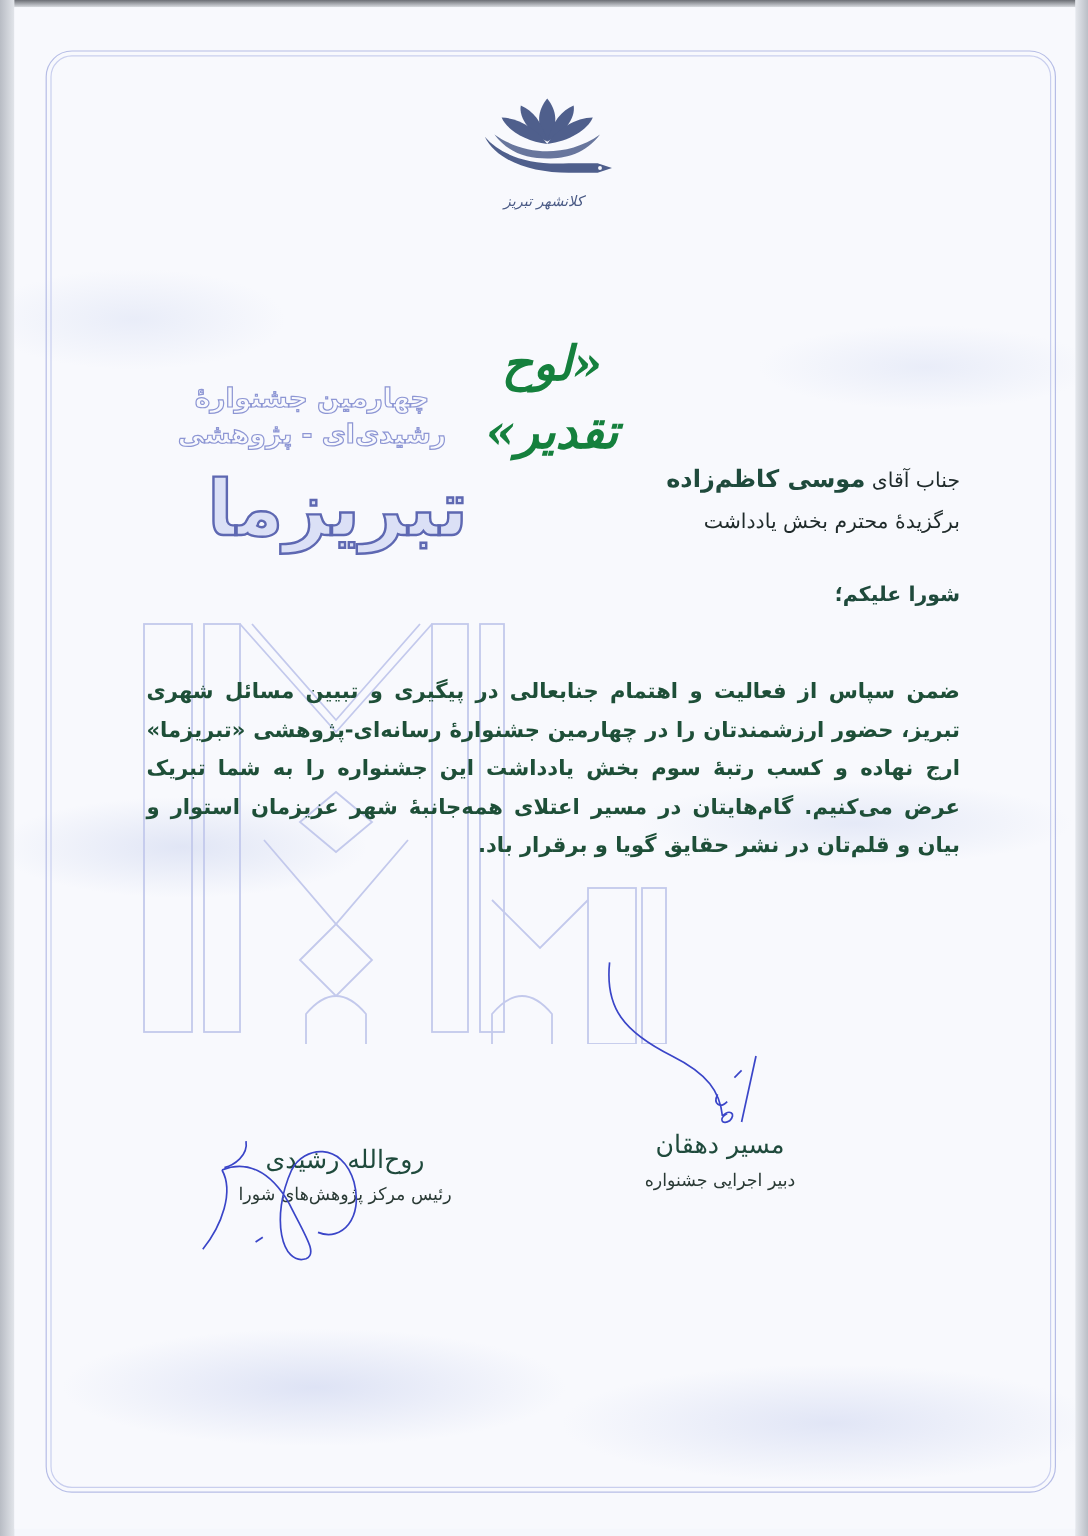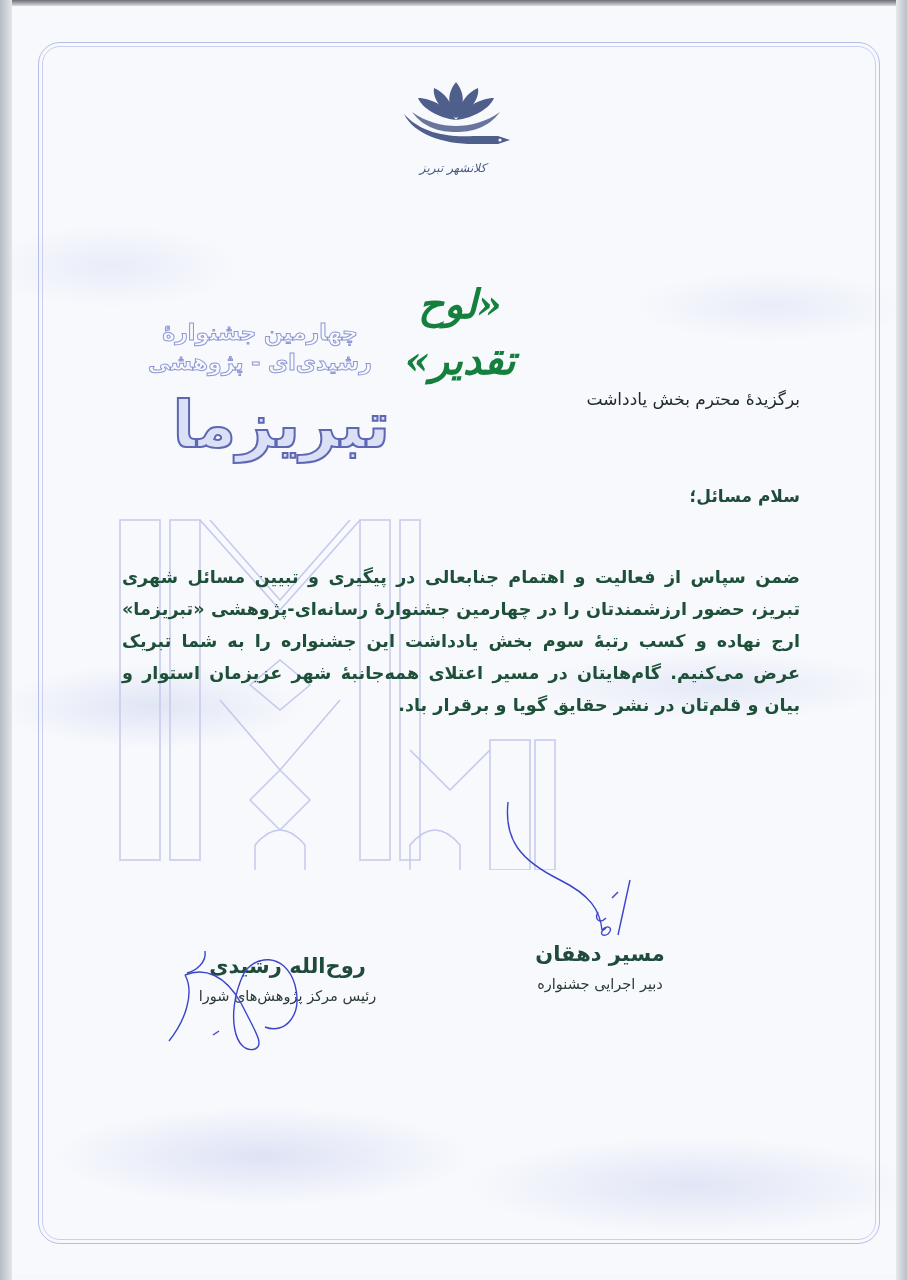--- a/index.html
+++ b/index.html
@@ -56,21 +56,21 @@
   .addressee .name { font-weight:bold; color:#1f4a3c; font-size:20px; }
   .greeting {
     position:absolute; left:500px; top:486px; width:300px; direction:rtl; text-align:right;
     color:#1f4a3c; font-weight:bold; font-size:17px;
   }
   .body-text {
     position:absolute; left:122px; top:544px; width:678px; direction:rtl; text-align:justify; text-align-last:right;
     color:#1e4f38; font-weight:bold; font-size:17.6px; line-height:32px;margin-top:17px;
   }
   .sig { position:absolute; direction:rtl; text-align:center; }
-  .sig .nm { color:#1f4a3c; font-weight:bold; font-size:21px; line-height:32px; }
+  .sig .nm { color:#1f4a3c; font-weight:normal; font-size:21px; line-height:32px; }
   .sig .role { color:#2a3a35; font-size:14.5px; line-height:28px; }
   .sig-right { left:525px; top:938px; width:150px; }
   .sig-left { left:175px; top:950px; width:225px; }
   .scribble { position:absolute; pointer-events:none; }
 </style>
 </head>
 <body>
 
 <div class="shadow-top"></div>
 <div class="shadow-left"></div>
@@ -119,24 +119,28 @@
   <path d="M140 185 L170 160 L200 185 L170 210 Z"></path>
   <path d="M140 300 L170 270 L200 300 L170 330 Z"></path>
   <path d="M145 370 L145 345 Q170 315 195 345 L195 370"></path>
   <path d="M300 250 L340 290 L380 250"></path>
   <rect x="380" y="240" width="40" height="130"></rect>
   <rect x="425" y="240" width="20" height="130"></rect>
   <path d="M300 370 L300 345 Q325 315 350 345 L350 370"></path>
 </svg>
 
 <div class="addressee">
+  <div>
+    <span>جناب آقای</span>
+    <span class="name">موسی کاظم‌زاده</span>
+  </div>
   <div>برگزیدهٔ محترم بخش یادداشت</div>
 </div>
 
-<div class="greeting">سلام مسائل؛</div>
+<div class="greeting">شورا علیکم؛</div>
 
 <div class="body-text">ضمن سپاس از فعالیت و اهتمام جنابعالی در پیگیری و تبیین مسائل شهری تبریز، حضور ارزشمندتان را در چهارمین جشنوارهٔ رسانه‌ای-پژوهشی «تبریزما» ارج نهاده و کسب رتبهٔ سوم بخش یادداشت این جشنواره را به شما تبریک عرض می‌کنیم. گام‌هایتان در مسیر اعتلای همه‌جانبهٔ شهر عزیزمان استوار و بیان و قلم‌تان در نشر حقایق گویا و برقرار باد.</div>
 
 <div class="sig sig-right">
   <div class="nm">مسیر دهقان</div>
   <div class="role">دبیر اجرایی جشنواره</div>
 </div>
 <div class="sig sig-left">
   <div class="nm">روح‌الله رشیدی</div>
   <div class="role">رئیس مرکز پژوهش‌های شورا</div>

